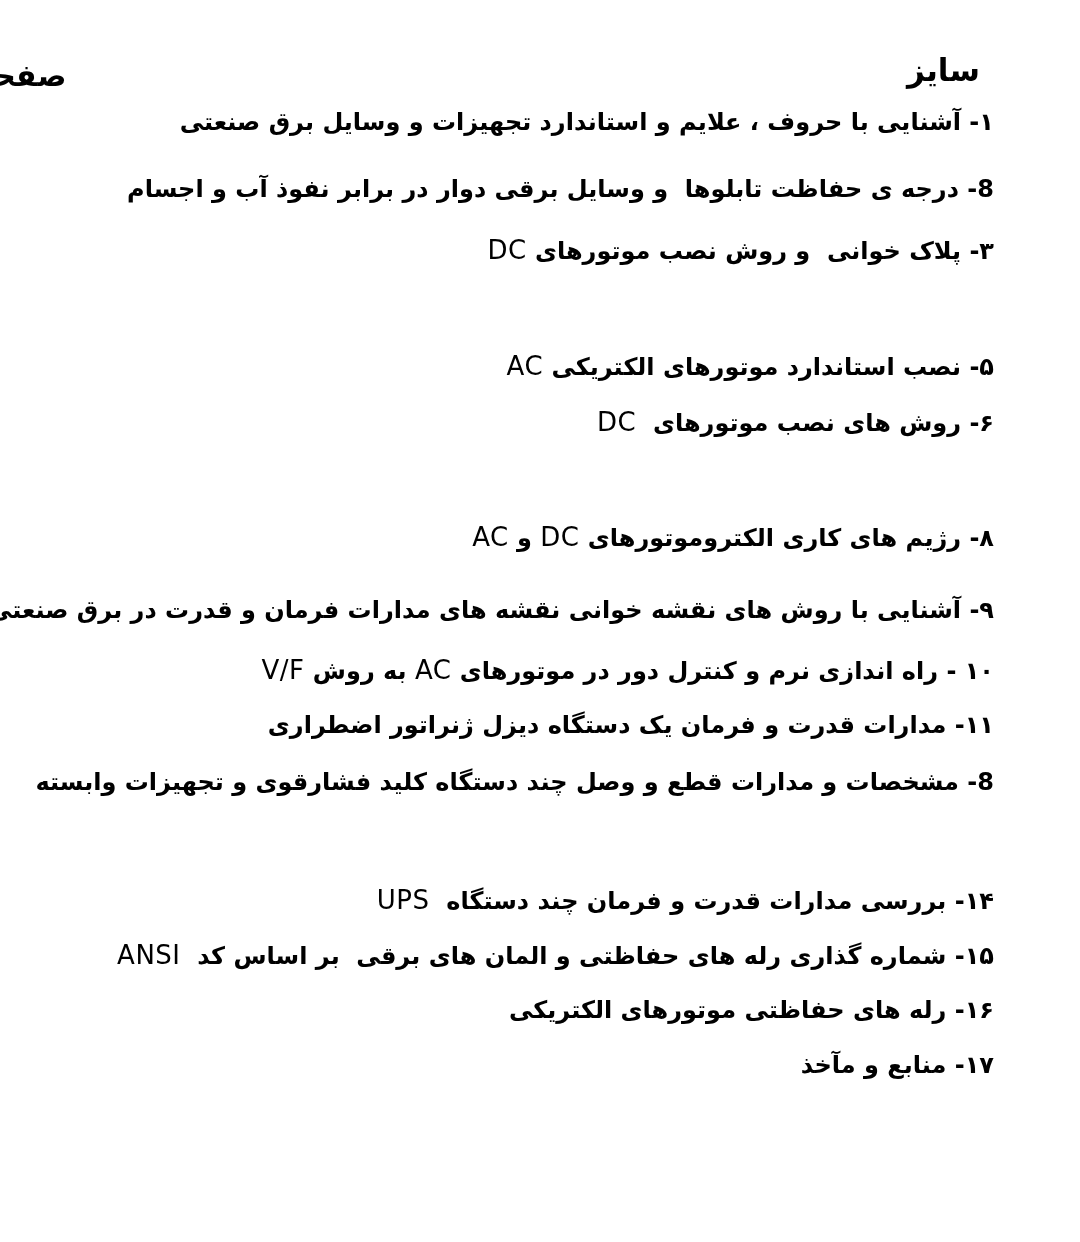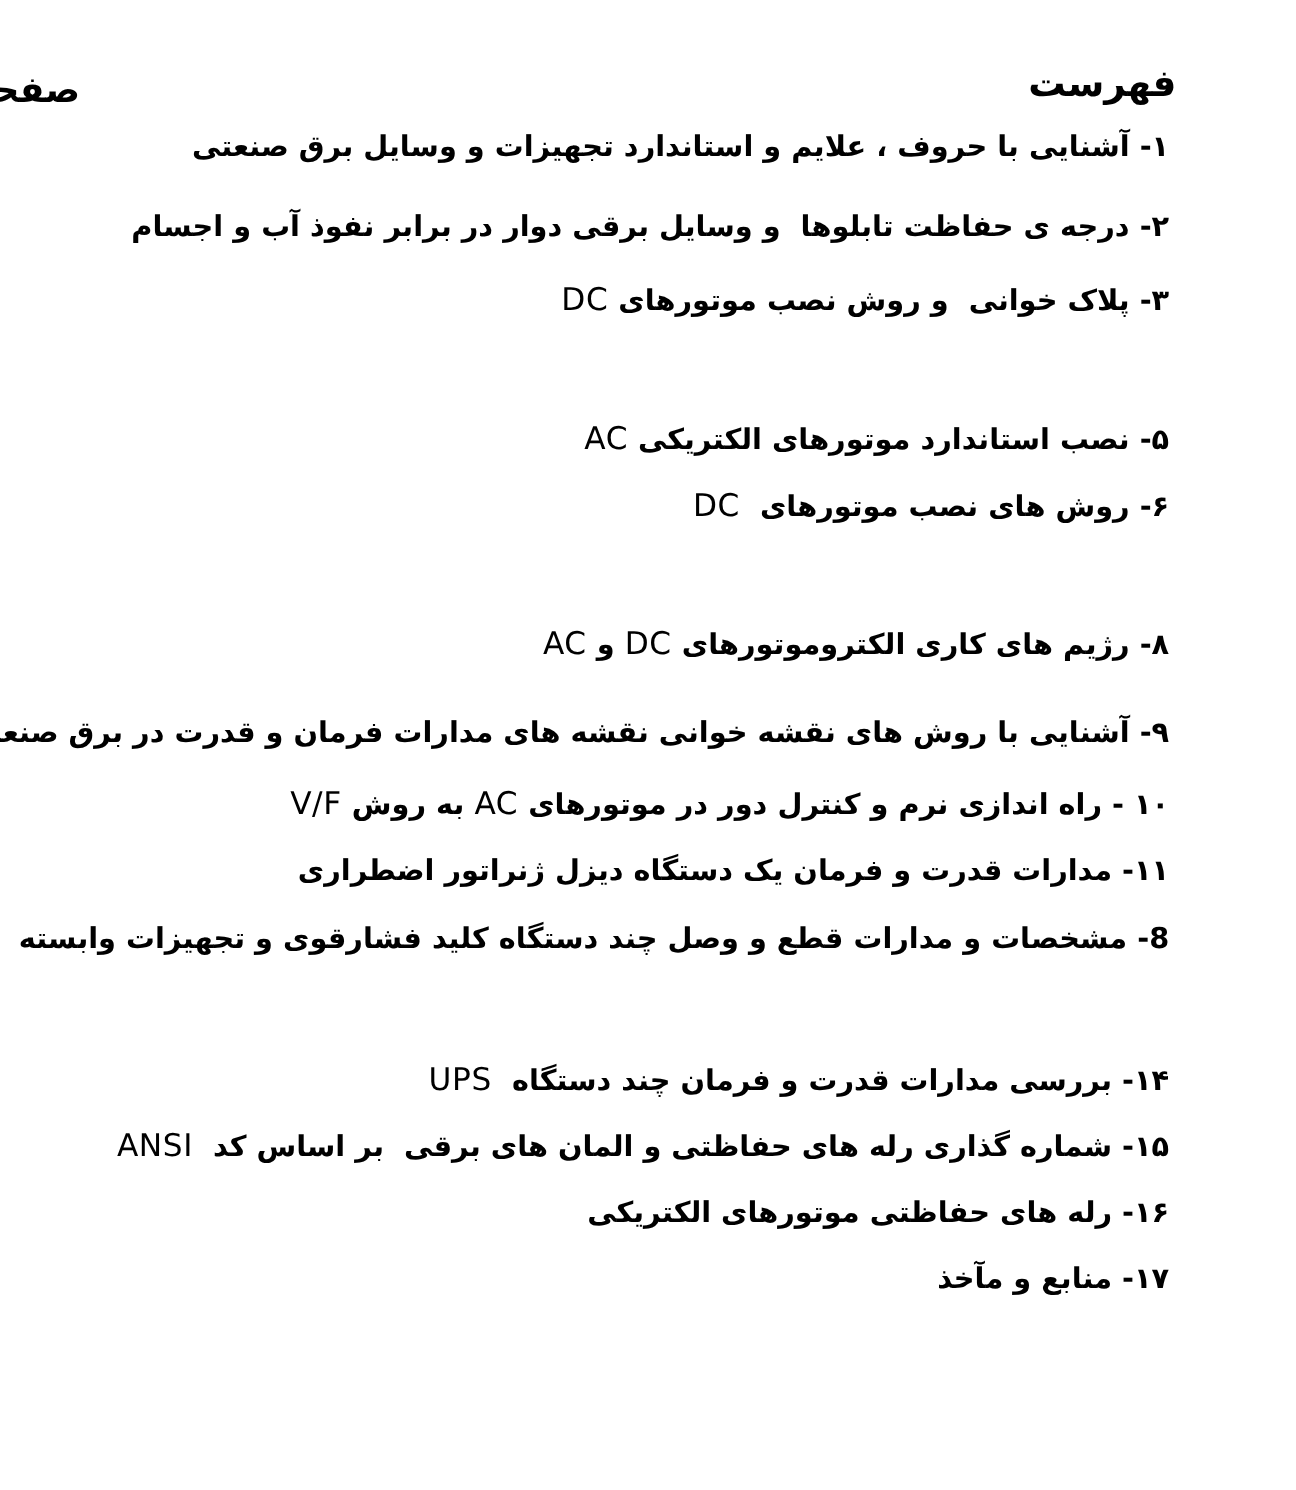--- a/index.html
+++ b/index.html
@@ -31,21 +31,21 @@
     top: 56px;
     left: -24px;          
     font-size: 30px;
     font-weight: bold;
     line-height: 40px;
     direction: rtl;
     white-space: pre;
   }
   .toc-line {
     position: absolute;
-    right: 106px;
+    right: 86px;
     font-size: 24px;
     font-weight: bold;
     line-height: 40px;
     white-space: pre;     
     direction: rtl;
     unicode-bidi: plaintext;
     text-align: center;
   }
   .latin {
     font-family: "DejaVu Sans", "Liberation Sans", sans-serif;
@@ -54,24 +54,24 @@
     letter-spacing: 0.5px;
   }
 </style>
 </head>
 <body>
 
 <div class="page">
 
   <div class="page-col-label">صفحه</div>
 
-  <div class="doc-title">فهرست</div>
+  <div class="doc-title">سایز</div>
 
   <div class="toc-line" style="top:102px">۱- آشنایی با حروف ، علایم و استاندارد تجهیزات و وسایل برق صنعتی</div>
-  <div class="toc-line" style="top:169px">۲- درجه ی حفاظت تابلوها  و وسایل برقی دوار در برابر نفوذ آب و اجسام</div>
+  <div class="toc-line" style="top:169px">8- درجه ی حفاظت تابلوها  و وسایل برقی دوار در برابر نفوذ آب و اجسام</div>
   <div class="toc-line" style="top:230px">۳- پلاک خوانی  و روش نصب موتورهای <span class="latin">DC</span></div>
   <div class="toc-line" style="top:346px">۵- نصب استاندارد موتورهای الکتریکی <span class="latin">AC</span></div>
   <div class="toc-line" style="top:402px">۶- روش های نصب موتورهای  <span class="latin">DC</span></div>
   <div class="toc-line" style="top:517px">۸- رژیم های کاری الکتروموتورهای <span class="latin">DC</span> و <span class="latin">AC</span></div>
   <div class="toc-line" style="top:590px">۹- آشنایی با روش های نقشه خوانی نقشه های مدارات فرمان و قدرت در برق صنعتی</div>
   <div class="toc-line" style="top:650px">۱۰ - راه اندازی نرم و کنترل دور در موتورهای <span class="latin">AC</span> به روش <span class="latin">V/F</span></div>
   <div class="toc-line" style="top:705px">۱۱- مدارات قدرت و فرمان یک دستگاه دیزل ژنراتور اضطراری</div>
   <div class="toc-line" style="top:762px">8- مشخصات و مدارات قطع و وصل چند دستگاه کلید فشارقوی و تجهیزات وابسته</div>
   <div class="toc-line" style="top:880px">۱۴- بررسی مدارات قدرت و فرمان چند دستگاه  <span class="latin">UPS</span></div>
   <div class="toc-line" style="top:935px">۱۵- شماره گذاری رله های حفاظتی و المان های برقی  بر اساس کد  <span class="latin">ANSI</span></div>

